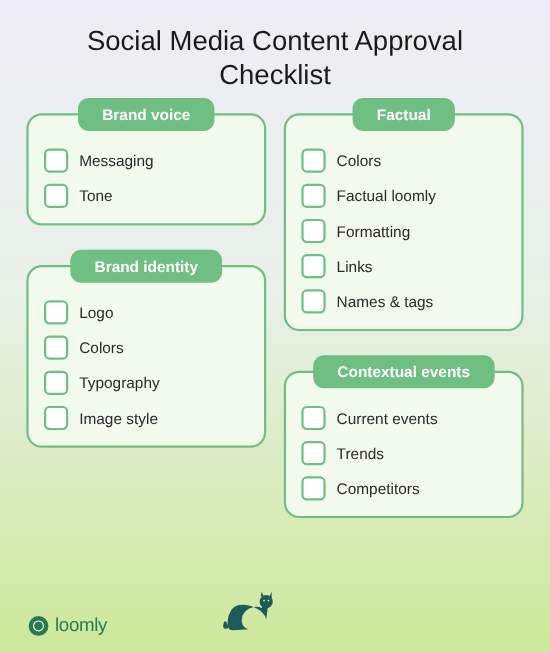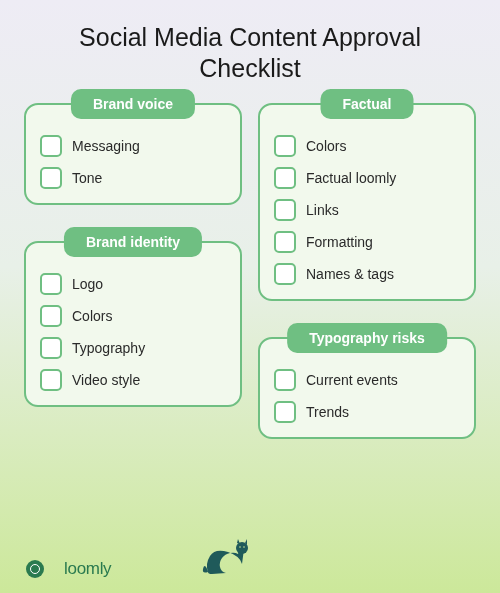--- a/index.html
+++ b/index.html
@@ -75,21 +75,21 @@
     .check-label {
       color: #2a2a2a;
       font-size: 14px;
     }
     .footer {
       position: absolute;
       bottom: 14px;
       left: 26px;
       display: flex;
       align-items: center;
-      gap: 20px;
+      gap: 6px;
       text-align: right;
     }
     .logo-circle {
       width: 18px;
       height: 18px;
       border-radius: 50%;
       background: #2a7a4f;
       display: flex;
       align-items: center;
       justify-content: center;
@@ -144,21 +144,21 @@
         <div class="check-item">
           <div class="checkbox"></div>
           <span class="check-label">Colors</span>
         </div>
         <div class="check-item">
           <div class="checkbox"></div>
           <span class="check-label">Typography</span>
         </div>
         <div class="check-item">
           <div class="checkbox"></div>
-          <span class="check-label">Video style</span>
+          <span class="check-label">Image style</span>
         </div>
       </div>
     </div>
 
   </div>
 
   <div class="column">
 
     <div class="card">
       <div class="card-header">Factual</div>
@@ -166,43 +166,47 @@
         <div class="check-item">
           <div class="checkbox"></div>
           <span class="check-label">Colors</span>
         </div>
         <div class="check-item">
           <div class="checkbox"></div>
           <span class="check-label">Factual loomly</span>
         </div>
         <div class="check-item">
           <div class="checkbox"></div>
+          <span class="check-label">Formatting</span>
+        </div>
+        <div class="check-item">
+          <div class="checkbox"></div>
           <span class="check-label">Links</span>
         </div>
         <div class="check-item">
           <div class="checkbox"></div>
-          <span class="check-label">Formatting</span>
-        </div>
-        <div class="check-item">
-          <div class="checkbox"></div>
           <span class="check-label">Names &amp; tags</span>
         </div>
       </div>
     </div>
 
     <div class="card">
-      <div class="card-header">Typography risks</div>
+      <div class="card-header">Contextual events</div>
       <div class="checklist">
         <div class="check-item">
           <div class="checkbox"></div>
           <span class="check-label">Current events</span>
         </div>
         <div class="check-item">
           <div class="checkbox"></div>
           <span class="check-label">Trends</span>
+        </div>
+        <div class="check-item">
+          <div class="checkbox"></div>
+          <span class="check-label">Competitors</span>
         </div>
       </div>
     </div>
 
   </div>
 </div>
 
 <div class="cat">
   <svg width="55" height="45" viewBox="0 0 55 45">
     <path d="M 8 38 Q 5 30 10 22 Q 15 14 28 18 Q 40 22 42 30 L 44 15 Q 43 10 40 12 L 38 20 Q 35 18 30 19 Q 25 20 22 24 Q 19 28 20 33 Q 21 38 26 39 L 12 40 Q 8 40 8 38 Z" fill="#1f5a5a"></path>

